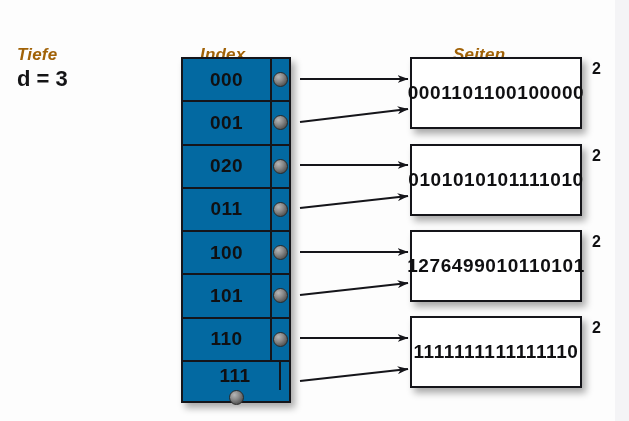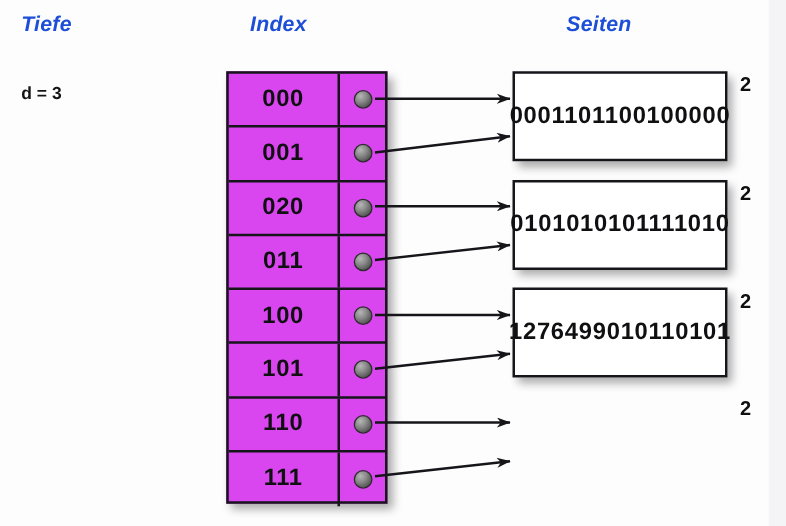--- a/index.html
+++ b/index.html
@@ -23,58 +23,59 @@
     width: 14px; height: 421px;
     background: #f4f4f6;
   }
 
   
   .heading {
     position: absolute;
     font-style: italic;
     font-weight: 600;
     font-size: 17px;
-    color: #1d4ed8;
+    color: #a16207;
     letter-spacing: 0.2px;
     white-space: nowrap;
+    margin-top: 35px;
   }
   #head-tiefe  { left: 17px;  top: 10px; }
   #head-index  { left: 200px; top: 10px; }
   #head-seiten { left: 453px; top: 10px; text-align: center; }
 
   .depth-value {
     position: absolute;
     left: 17px; top: 66px;
-    font-size: 14px;
+    font-size: 22px;
     font-weight: 600;
     color: #141416;
     white-space: nowrap;
   }
 
   
   #index-table {
     position: absolute;
     left: 181px;
     top: 57px;
-    width: 129px;
+    width: 110px;
     height: 346px;
     border: 2.5px solid #15151a;
     box-sizing: border-box;
-    background: #d946ef;
+    background: #0369a1;
     box-shadow: 4px 5px 7px rgba(0,0,0,0.33);
   }
   .index-row {
     position: relative;
     height: 43.25px;
     box-sizing: border-box;
     border-bottom: 2px solid #15151a;
     display: flex;
     align-items: center;
   }
-  .index-row:last-child { border-bottom: none; }
+  .index-row:last-child { border-bottom: none; flex-direction: column; }
   .index-key {
     width: 89px;
     box-sizing: border-box;
     text-align: center;
     font-size: 19px;
     font-weight: 600;
     color: #101012;
     letter-spacing: 0.5px;
     border-right: 2px solid #15151a;
     height: 100%;
@@ -228,15 +229,19 @@
     <div class="page-line">01111010</div>
   </div>
   <div class="page-count" style="top:147px">2</div>
 
   <div class="page-box" style="top:230px">
     <div class="page-line">12764990</div>
     <div class="page-line">10110101</div>
   </div>
   <div class="page-count" style="top:233px">2</div>
 
+  <div class="page-box" style="top:316px">
+    <div class="page-line">11111111</div>
+    <div class="page-line">11111110</div>
+  </div>
   <div class="page-count" style="top:319px">2</div>
 
 </div>
 
 </body></html>

